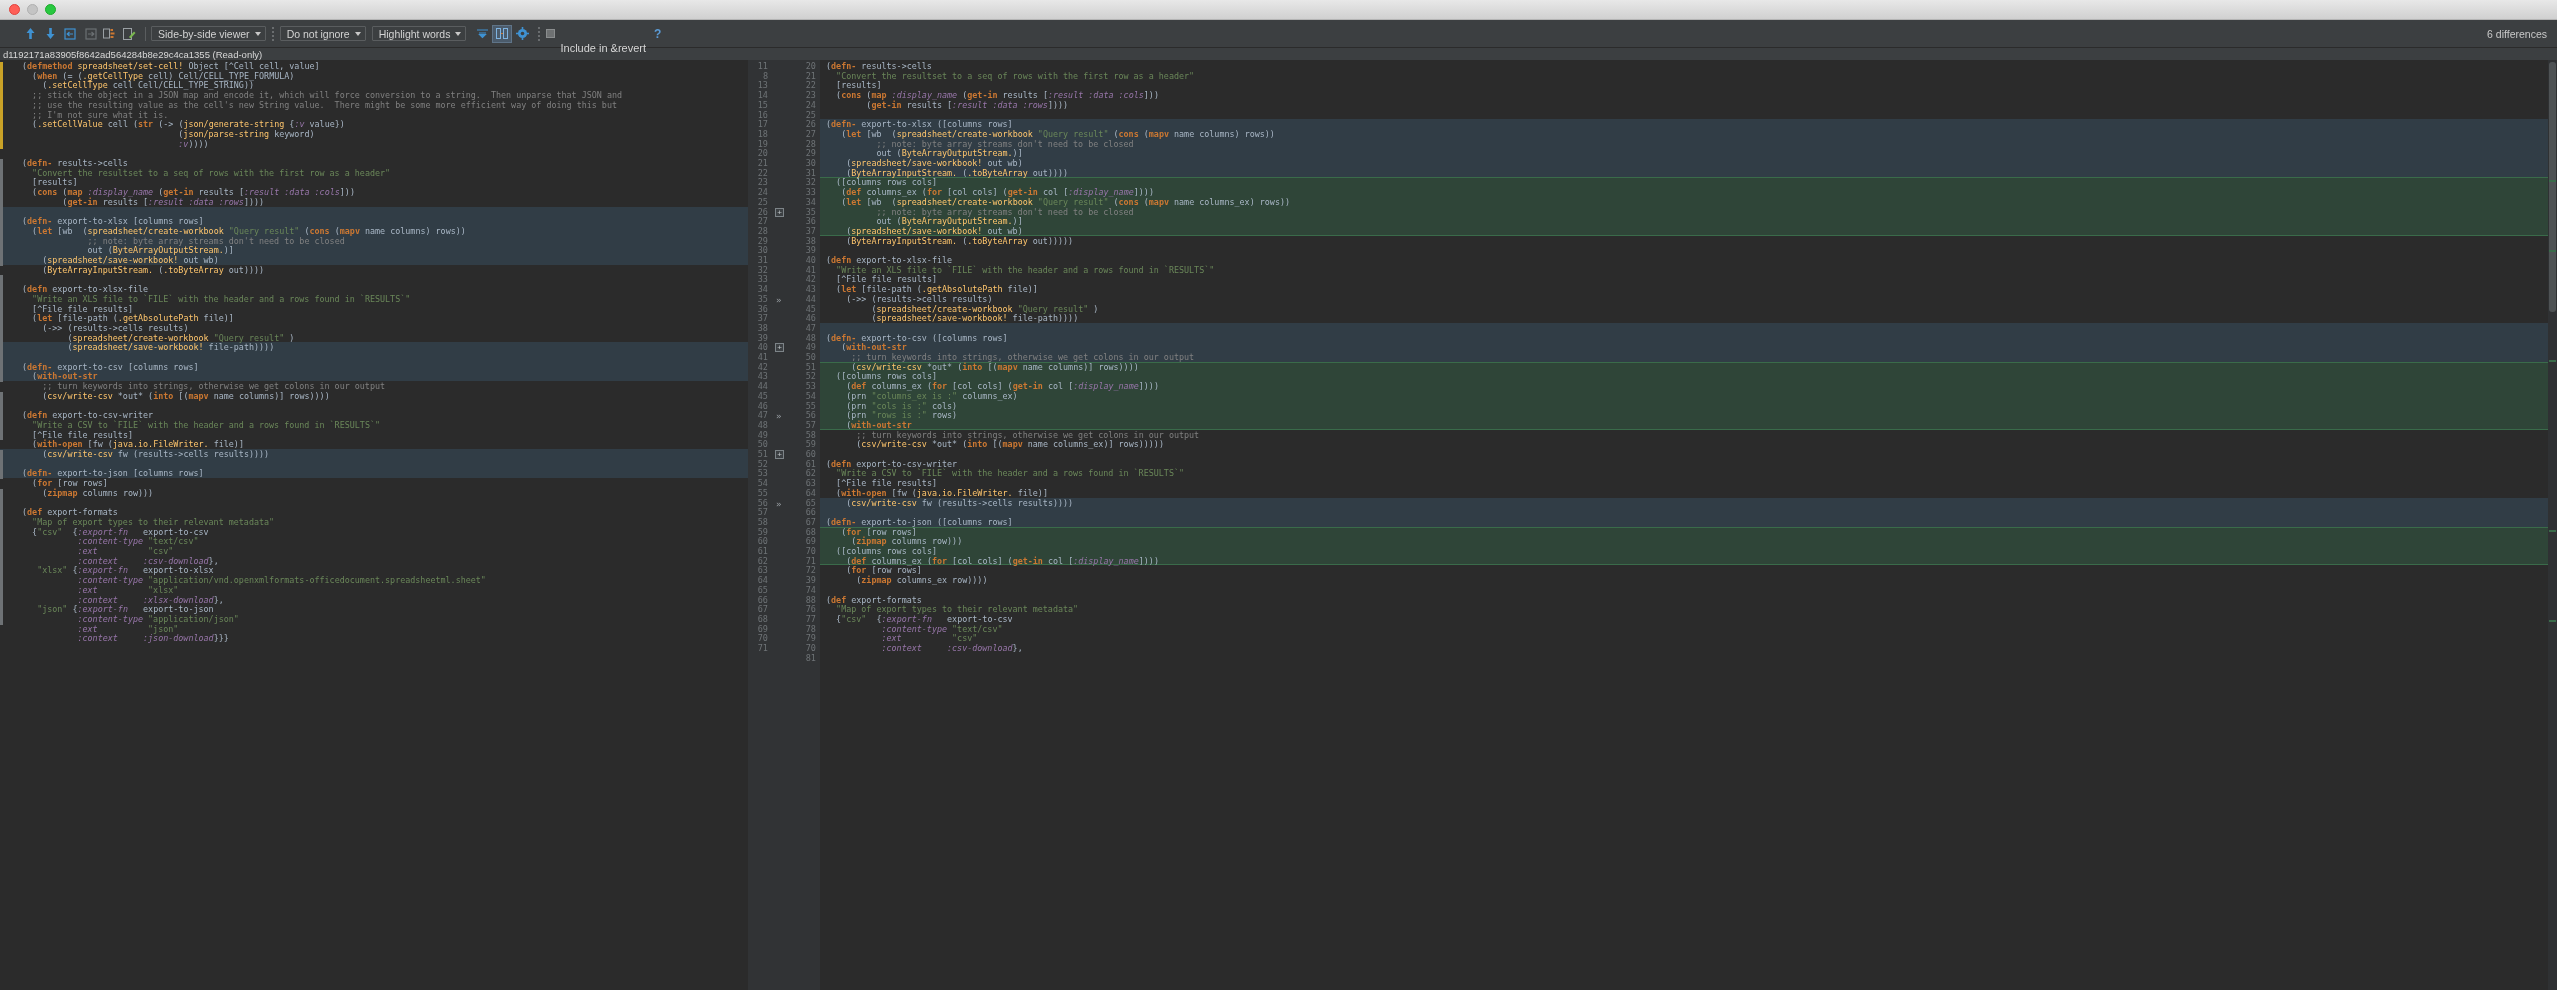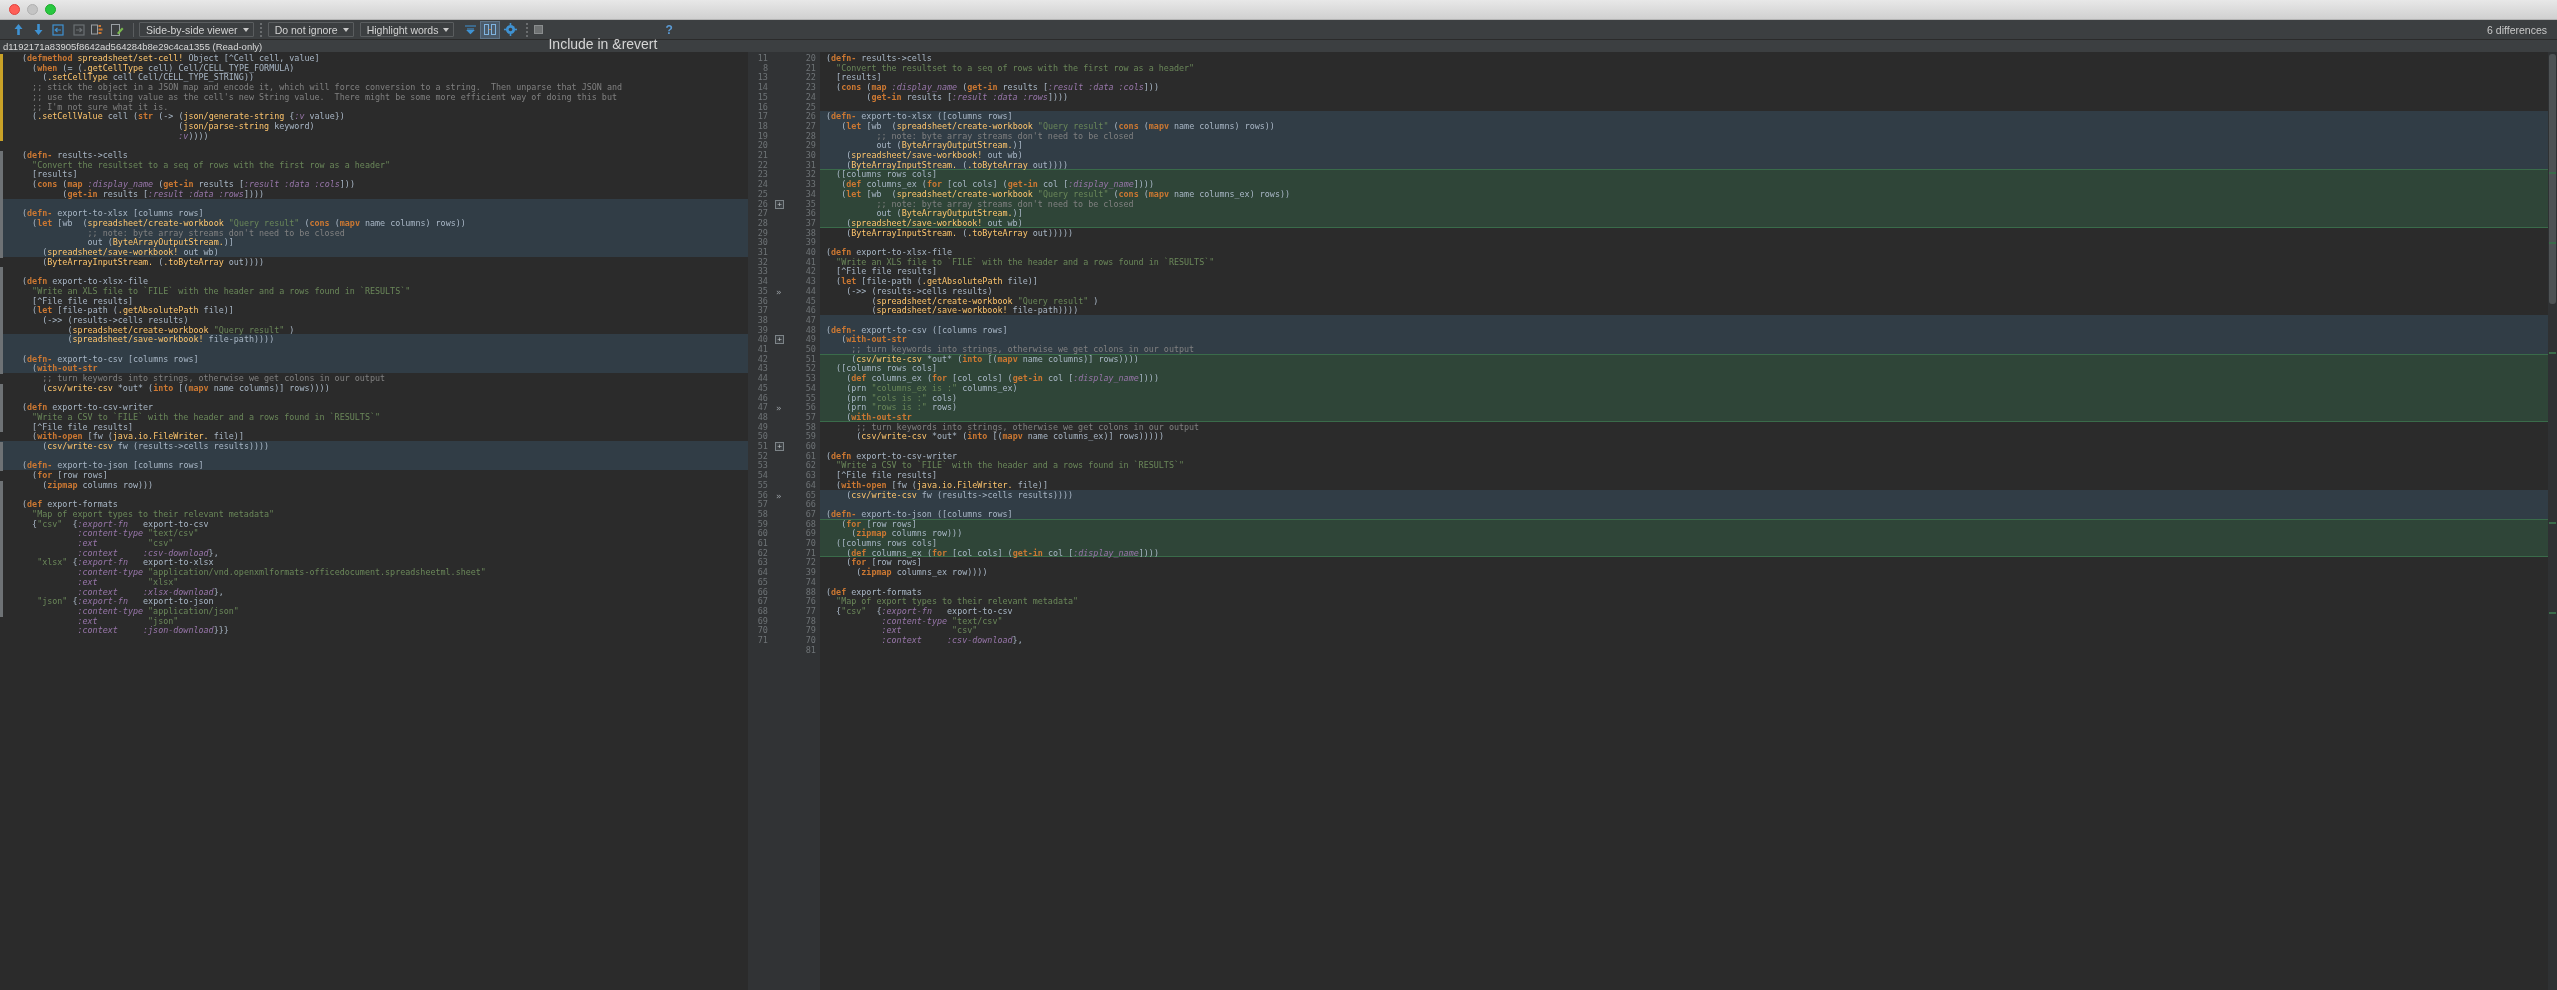--- a/index.html
+++ b/index.html
@@ -12,35 +12,35 @@
     position:relative; }
   .traffic { display:flex; gap:7px; padding-left:9px; }
   .tl { width:11px;height:11px;border-radius:50%; }
   .tl.r{background:#ff5f57;border:1px solid #e0443e;}
   .tl.y{background:#c4c4c4;border:1px solid #b0b0b0;}
   .tl.g{background:#28c840;border:1px solid #1dab2c;}
   .win-title { position:absolute; left:0; right:0; text-align:center;
     font-size:11.5px; color:#3b3b3b; }
 
   
-  .toolbar { height:20px; background:#3c3f41; display:flex; align-items:center;
-    padding-left:8px; border-bottom:1px solid #2b2b2b; position:relative; }
+  .toolbar { height:28px; background:#3c3f41; display:flex; align-items:center;
+    padding-left:20px; border-bottom:1px solid #2b2b2b; position:relative; }
   .tbtn { width:20px;height:18px; display:flex;align-items:center;justify-content:center;
     color:#5b9bd5; font-size:12px; }
   .tbtn svg{display:block;}
   .sep { width:1px;height:14px;background:#5a5d5f; margin:0 5px; }
   .dotsep { width:2px;height:14px; margin:0 6px;
     background:repeating-linear-gradient(to bottom,#6a6d6f 0 2px,transparent 2px 4px); }
   .combo { height:15px; border:1px solid #5a5d5f; background:#3c3f41; color:#d3d3d3;
     font-size:10.5px; display:flex;align-items:center; padding:0 4px 0 6px; gap:5px;
     border-radius:1px; }
   .caret { width:0;height:0;border-left:3.5px solid transparent;
     border-right:3.5px solid transparent;border-top:4px solid #c8c8c8; }
   .chk { width:9px;height:9px; background:#6e7172; border:1px solid #8a8d8e; }
-  .tlabel { font-size:14px; color:#d6d6d6; margin-left:5px;margin-top:28px; }
+  .tlabel { font-size:11px; color:#d6d6d6; margin-left:5px;margin-top:28px; }
   .qmark { color:#5b9bd5; font-size:12px; font-weight:bold; margin-left:8px; }
   .diffcount { position:absolute; right:10px; font-size:10.5px; color:#c9c9c9; }
 
   
   .headers { height:12px; background:#3c3f41; display:flex; font-size:9.5px;
     color:#d8d8d8; align-items:center; }
   .hdr-left { width:748px; padding-left:3px; white-space:nowrap; overflow:hidden;}
   .hdr-mid  { width:72px; }
   .hdr-right{ flex:1; padding-left:4px; }
 

